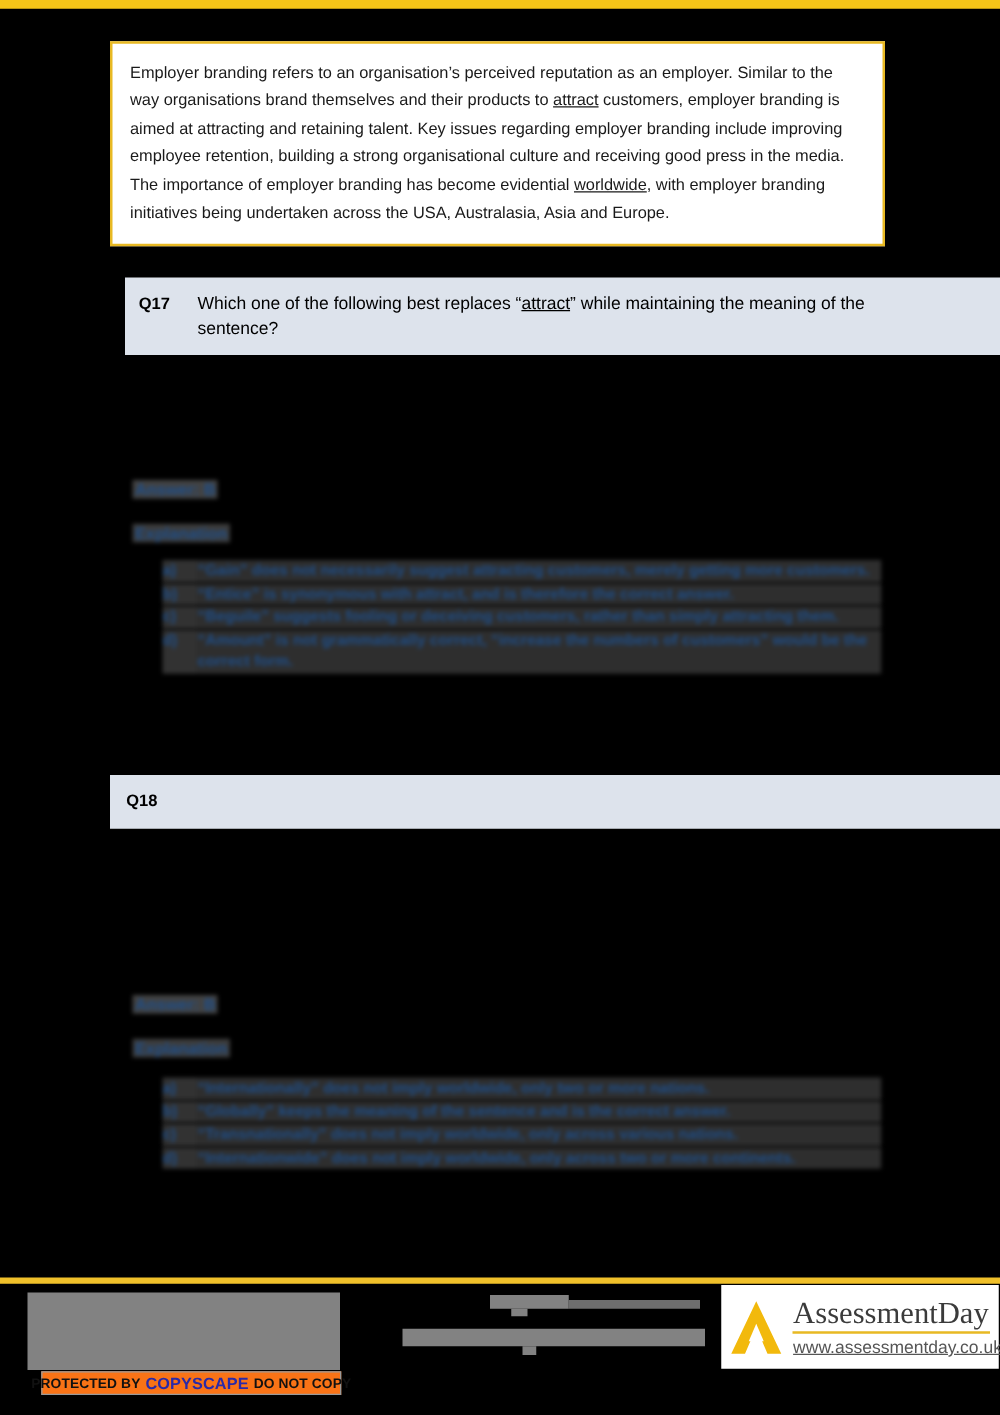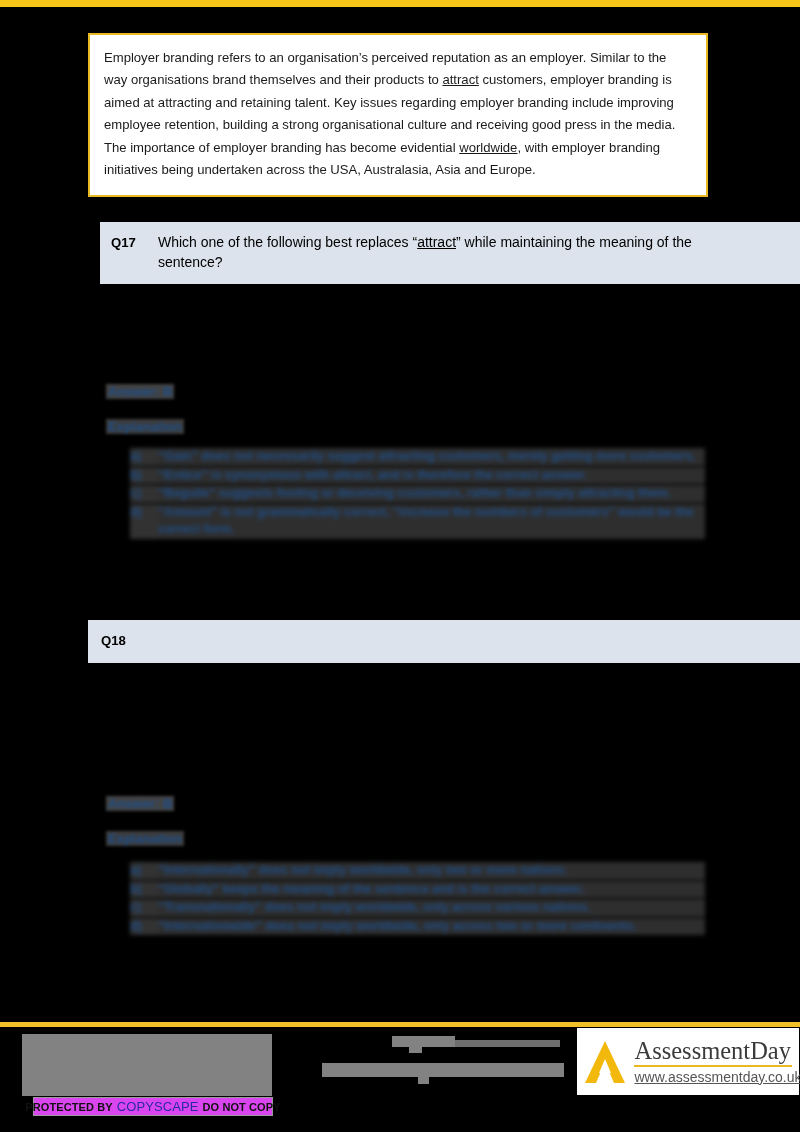--- a/index.html
+++ b/index.html
@@ -176,37 +176,37 @@
     left: 418px; top: 1077px;
     width: 11px; height: 7px;
     background: #828282;
   }
 
   
   .copyscape {
     position: absolute;
     left: 33px; top: 1097px;
     width: 240px; height: 19px;
-    background: #d946ef;
+    background: #f97316;
     border: 1px solid #9a9a9a;
     box-sizing: border-box;
     display: flex;
     align-items: center;
     justify-content: center;
     gap: 4px;
     font-size: 11px;
     font-weight: bold;
     color: #111111;
     letter-spacing: 0.1px;
     white-space: nowrap;
   }
   .copyscape .cs-brand {
     color: #2a2aa8;
     font-size: 13px;
-    font-weight: normal;
+    font-weight: bold;
   }
 
   
   .ad-logo {
     position: absolute;
     left: 577px; top: 1028px;
     width: 222px; height: 67px;
     background: #ffffff;
     display: flex;
     align-items: center;

